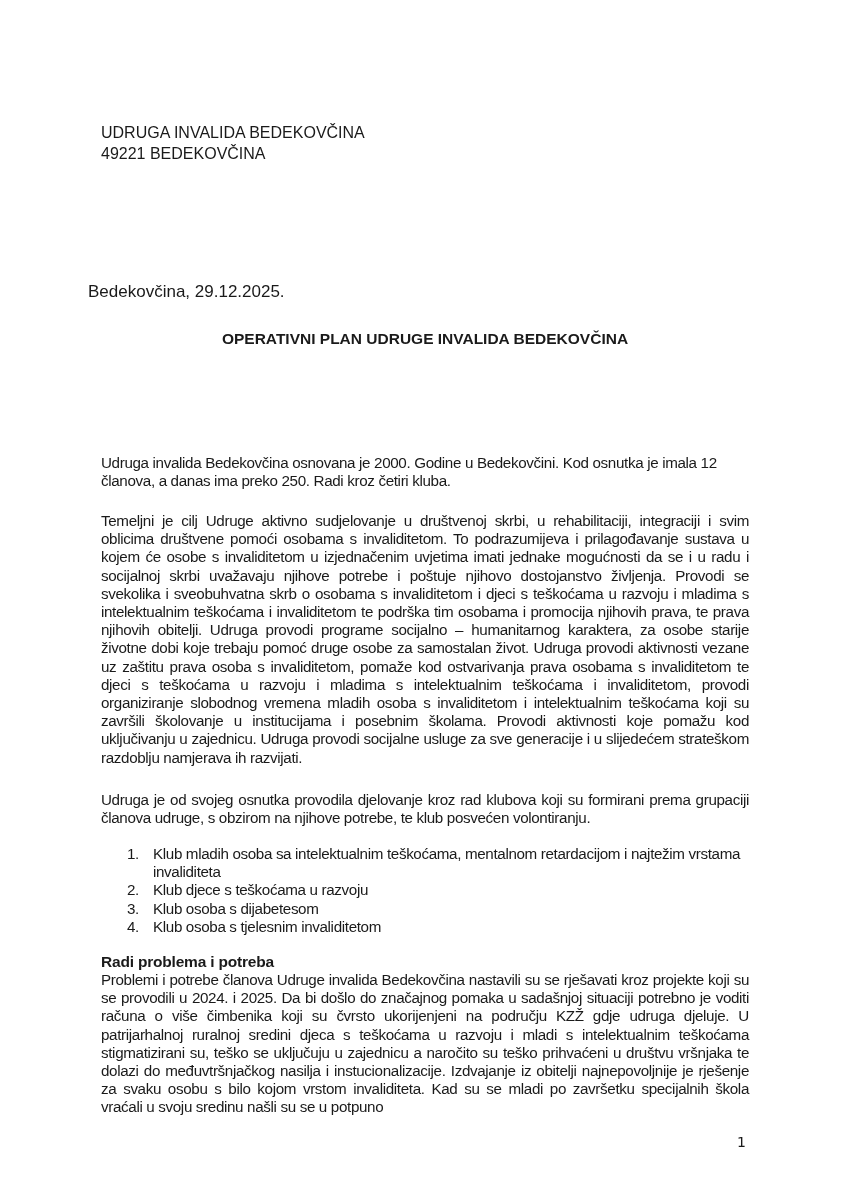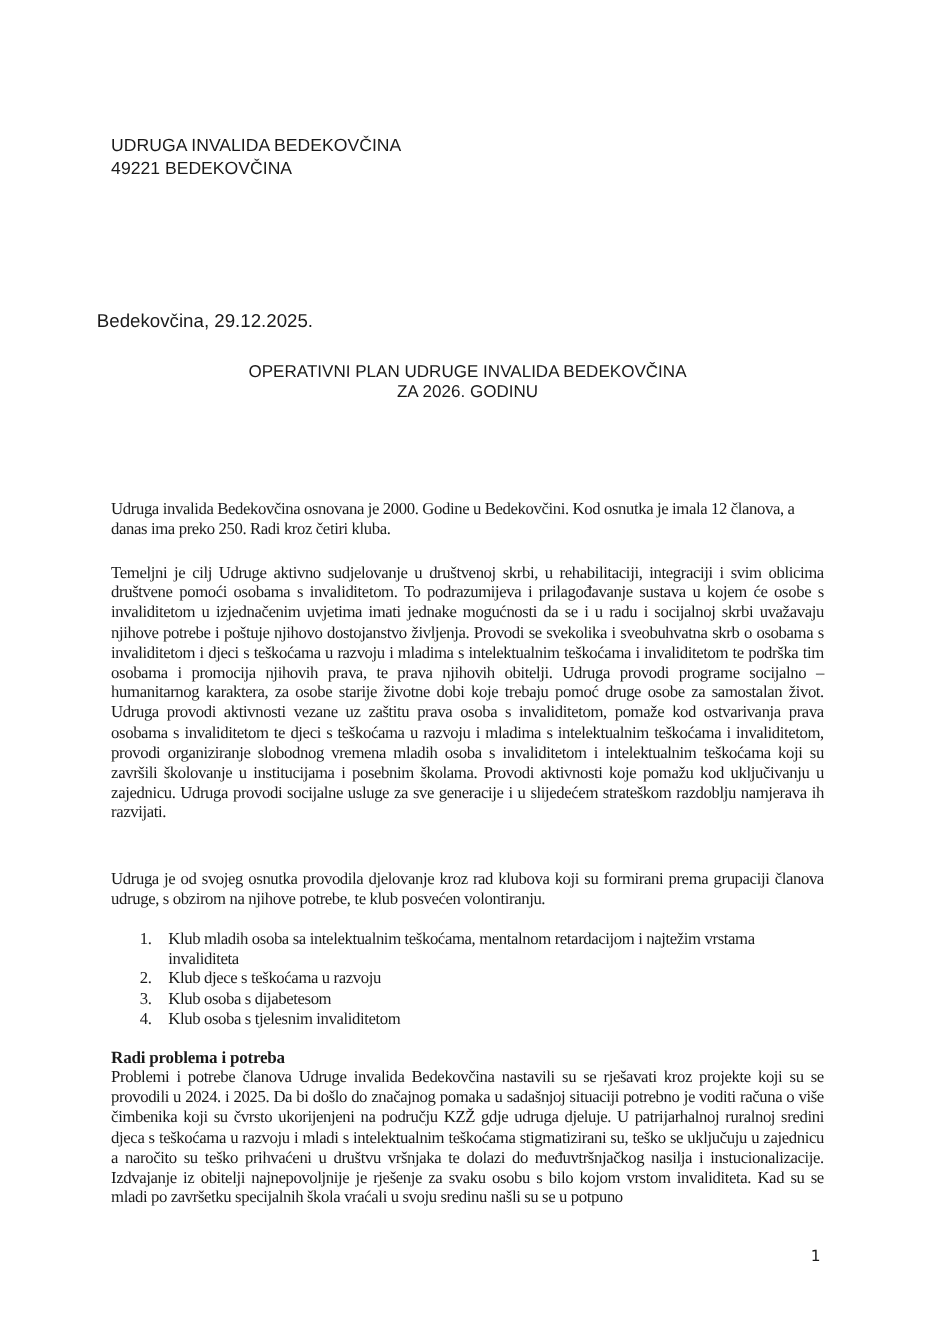--- a/index.html
+++ b/index.html
@@ -1,23 +1,23 @@
 <!DOCTYPE html>
 <html><head>
   <meta charset="utf-8">
   <style>
     html, body { margin: 0; padding: 0; background: #ffffff; }
     body { width: 849px; height: 1200px; position: relative; overflow: hidden; color: #1a1a1a; }
     .page { position: absolute; left: 0; top: 0; width: 849px; height: 908px; background: #fff; margin-top: 23px; }
     .sans { font-family: "Liberation Sans", sans-serif; }
-    .narrow { font-family: Liberation Serif, serif; }
+    .narrow { font-family: Liberation Sans, sans-serif; }
     .header-block { position: absolute; left: 101px; top: 99px; font-size: 16px; line-height: 21px; }
     .header-block div { white-space: nowrap; }
     .date-line { position: absolute; left: 88px; top: 258px; font-size: 17px; line-height: 21px; }
-    .title { position: absolute; left: 101px; width: 648px; top: 307px; text-align: center; font-weight: normal; font-size: 15.5px; line-height: 18px; }
+    .title { position: absolute; left: 101px; width: 648px; top: 307px; text-align: center; font-weight: bold; font-size: 15.5px; line-height: 18px; }
     .body { position: absolute; left: 101px; width: 648px; font-size: 15.2px; line-height: 18.2px; letter-spacing: -0.35px; word-spacing: 0px; }
     .just { text-align: justify; text-align-last: left; }
     .p1 { top: 431px; }
     .p2 { top: 489px; }
     .p3 { top: 768px; }
     ol.clubs { position: absolute; left: 101px; width: 648px; top: 822px; margin: 0; padding: 0; list-style: none; font-size: 15.2px; line-height: 18.2px; letter-spacing: -0.35px; }
     ol.clubs li { position: relative; padding-left: 52px; }
     ol.clubs li .num { position: absolute; left: 26px; top: 0; }
     .section-head { position: absolute; left: 101px; top: 930px; font-weight: bold; font-size: 15.5px; line-height: 18.2px; letter-spacing: -0.2px; }
     .p4 { top: 948px; }
@@ -30,21 +30,20 @@
 
   <div class="header-block sans">
     <div>UDRUGA INVALIDA BEDEKOVČINA</div>
     <div>49221 BEDEKOVČINA</div>
   </div>
 
   <div class="date-line sans">Bedekovčina, 29.12.2025.</div>
 
   <div class="title sans">
     <div>OPERATIVNI PLAN UDRUGE INVALIDA BEDEKOVČINA</div>
-    <div>ZA 2026. GODINU</div>
   </div>
 
   <div class="body narrow p1">Udruga invalida Bedekovčina osnovana je 2000. Godine u Bedekovčini. Kod osnutka je imala 12 članova, a danas ima preko 250. Radi kroz četiri kluba.</div>
 
   <div class="body narrow just p2">Temeljni je cilj Udruge aktivno sudjelovanje u društvenoj skrbi, u rehabilitaciji, integraciji i svim oblicima društvene pomoći osobama s invaliditetom. To podrazumijeva i prilagođavanje sustava u kojem će  osobe s invaliditetom u izjednačenim uvjetima imati jednake mogućnosti da se i u radu i socijalnoj skrbi uvažavaju njihove potrebe i poštuje njihovo dostojanstvo življenja. Provodi se svekolika i sveobuhvatna skrb o osobama s invaliditetom i djeci s teškoćama u razvoju i mladima s intelektualnim teškoćama i invaliditetom te podrška tim osobama i promocija njihovih prava, te prava njihovih obitelji. Udruga provodi programe socijalno – humanitarnog karaktera, za osobe starije životne dobi koje trebaju pomoć druge osobe za samostalan život. Udruga provodi aktivnosti vezane uz zaštitu prava osoba s invaliditetom,  pomaže kod ostvarivanja prava osobama s invaliditetom te djeci  s teškoćama u razvoju i mladima s intelektualnim teškoćama i invaliditetom, provodi organiziranje slobodnog vremena  mladih osoba s invaliditetom i intelektualnim teškoćama koji su završili školovanje u institucijama i posebnim školama. Provodi aktivnosti koje pomažu  kod uključivanju u zajednicu. Udruga provodi socijalne usluge za sve generacije i u slijedećem strateškom razdoblju namjerava ih razvijati.</div>
 
   <div class="body narrow just p3">Udruga je od svojeg osnutka provodila djelovanje kroz rad klubova koji su formirani prema grupaciji članova udruge, s obzirom na njihove potrebe, te klub posvećen volontiranju.</div>
 
   <ol class="clubs narrow">
     <li><span class="num">1.</span><span>Klub mladih osoba sa intelektualnim teškoćama, mentalnom retardacijom i najtežim vrstama invaliditeta</span></li>

